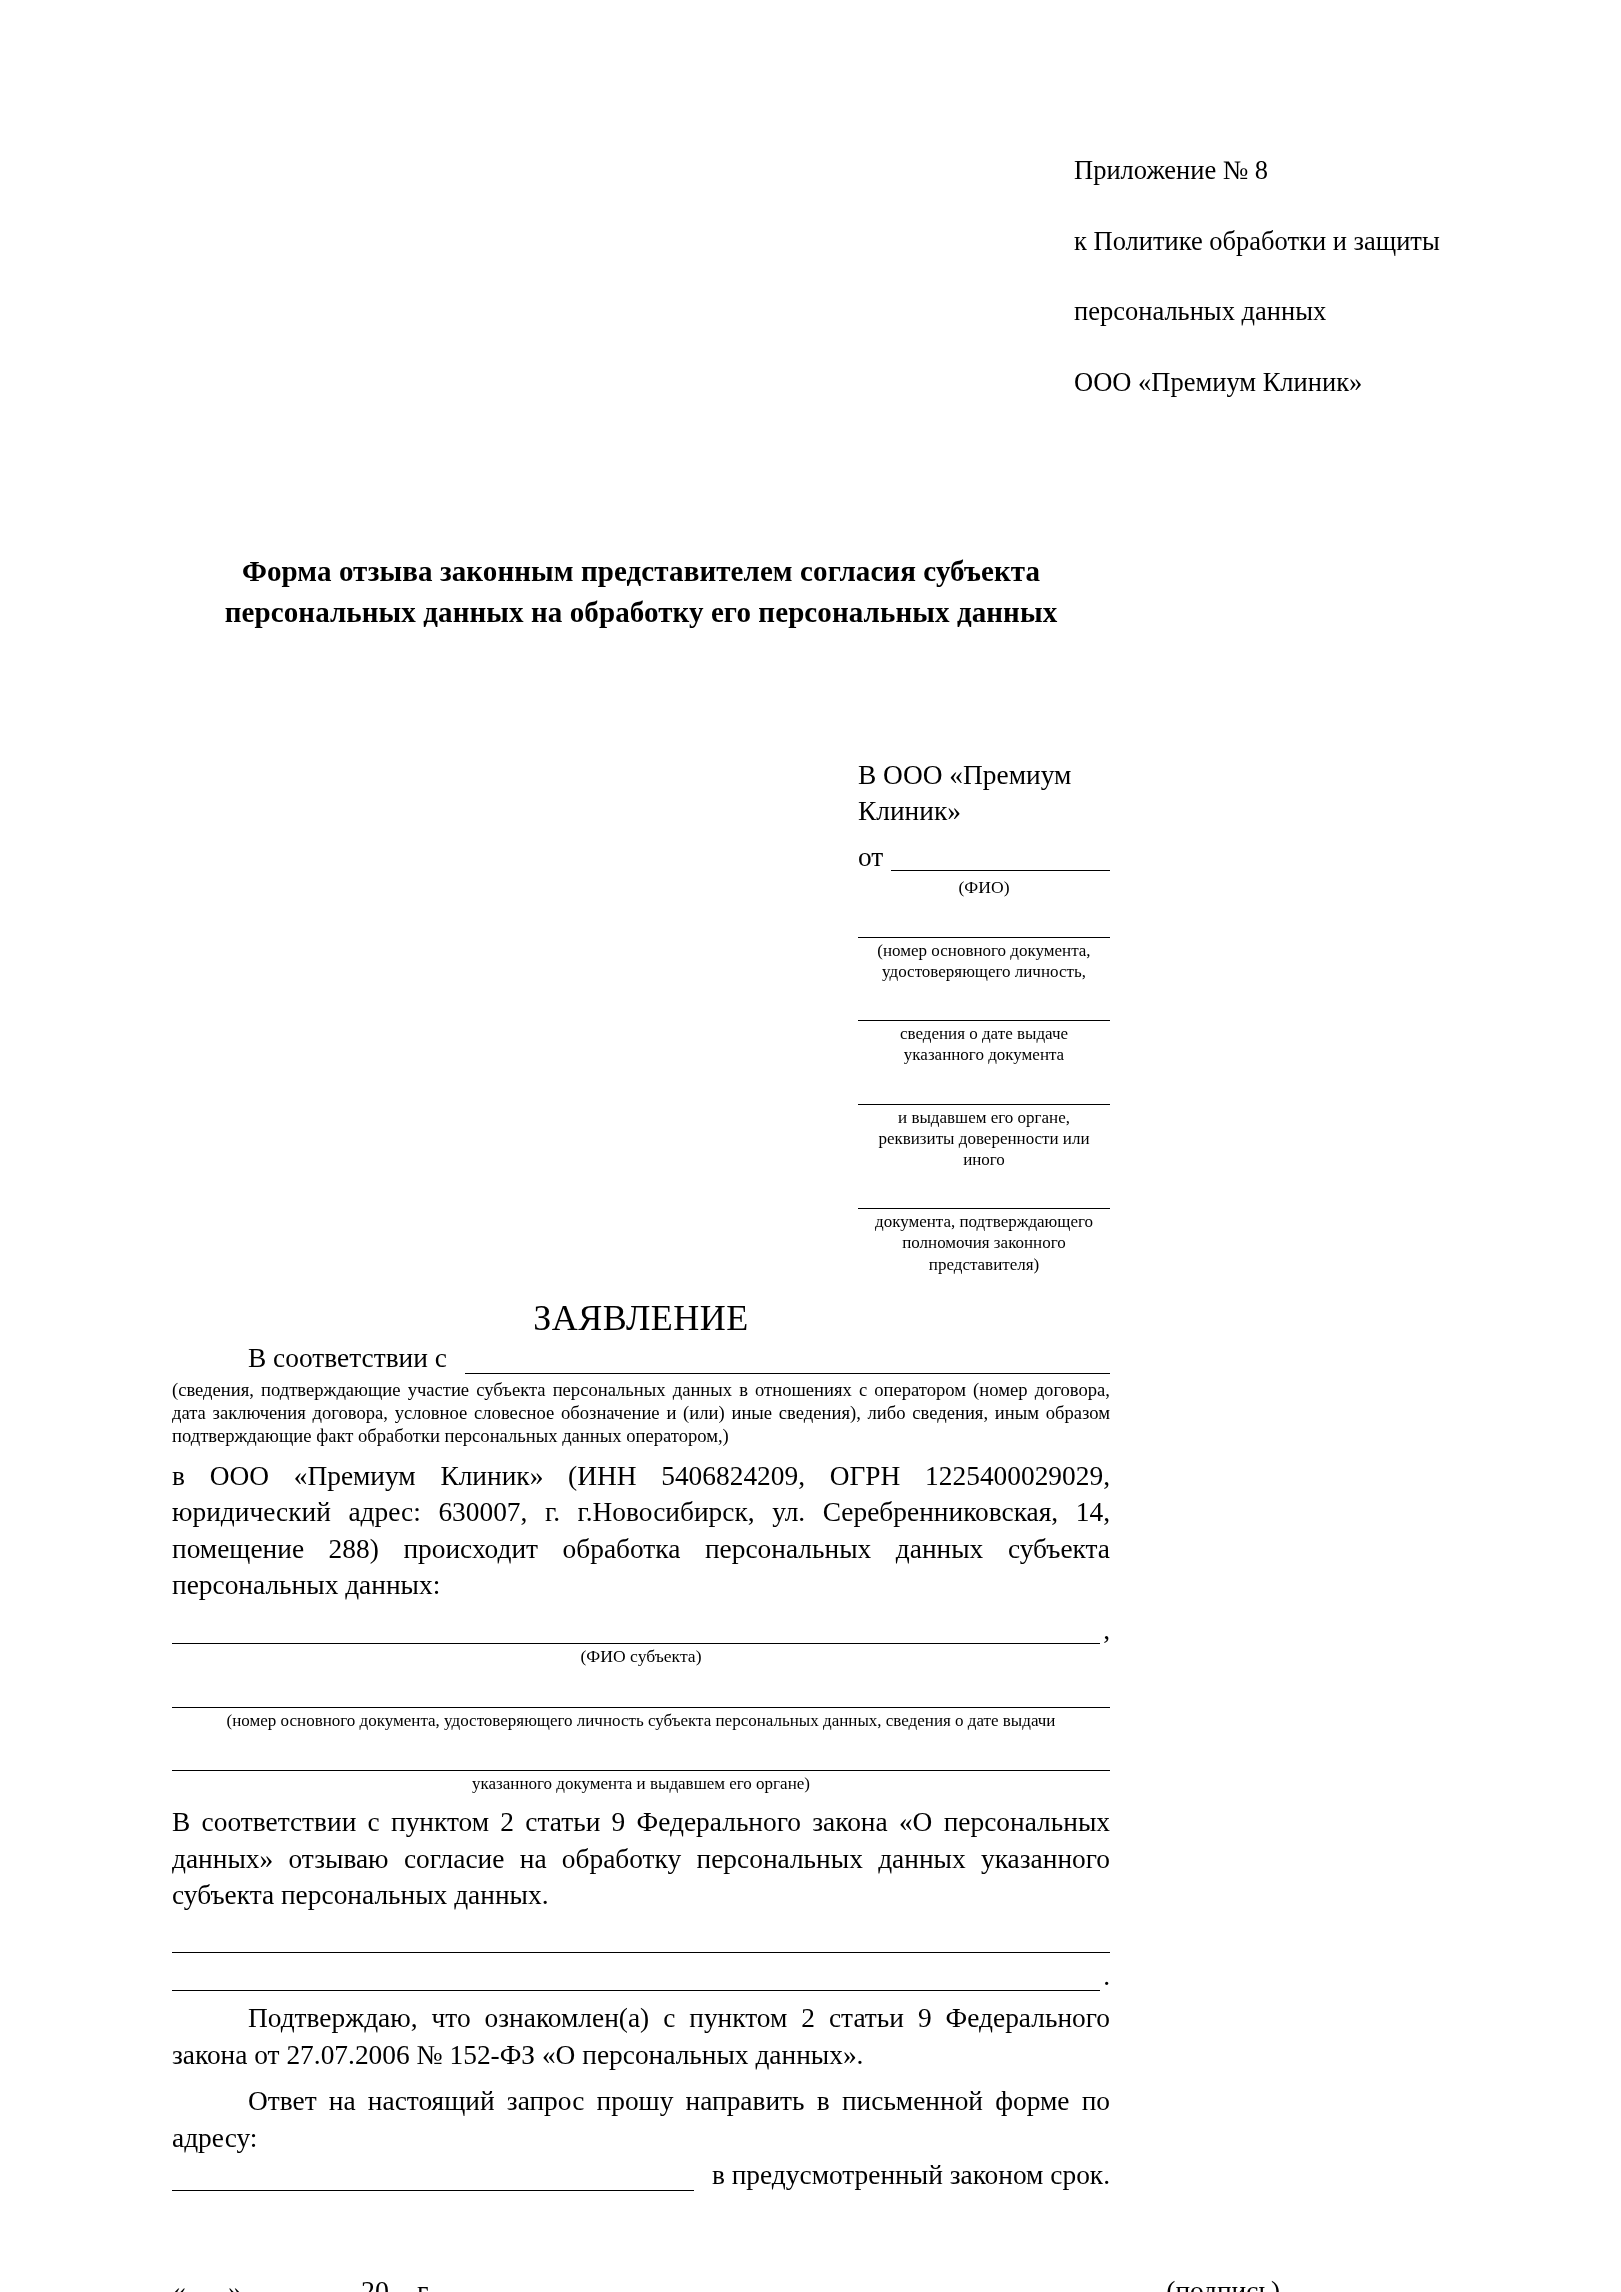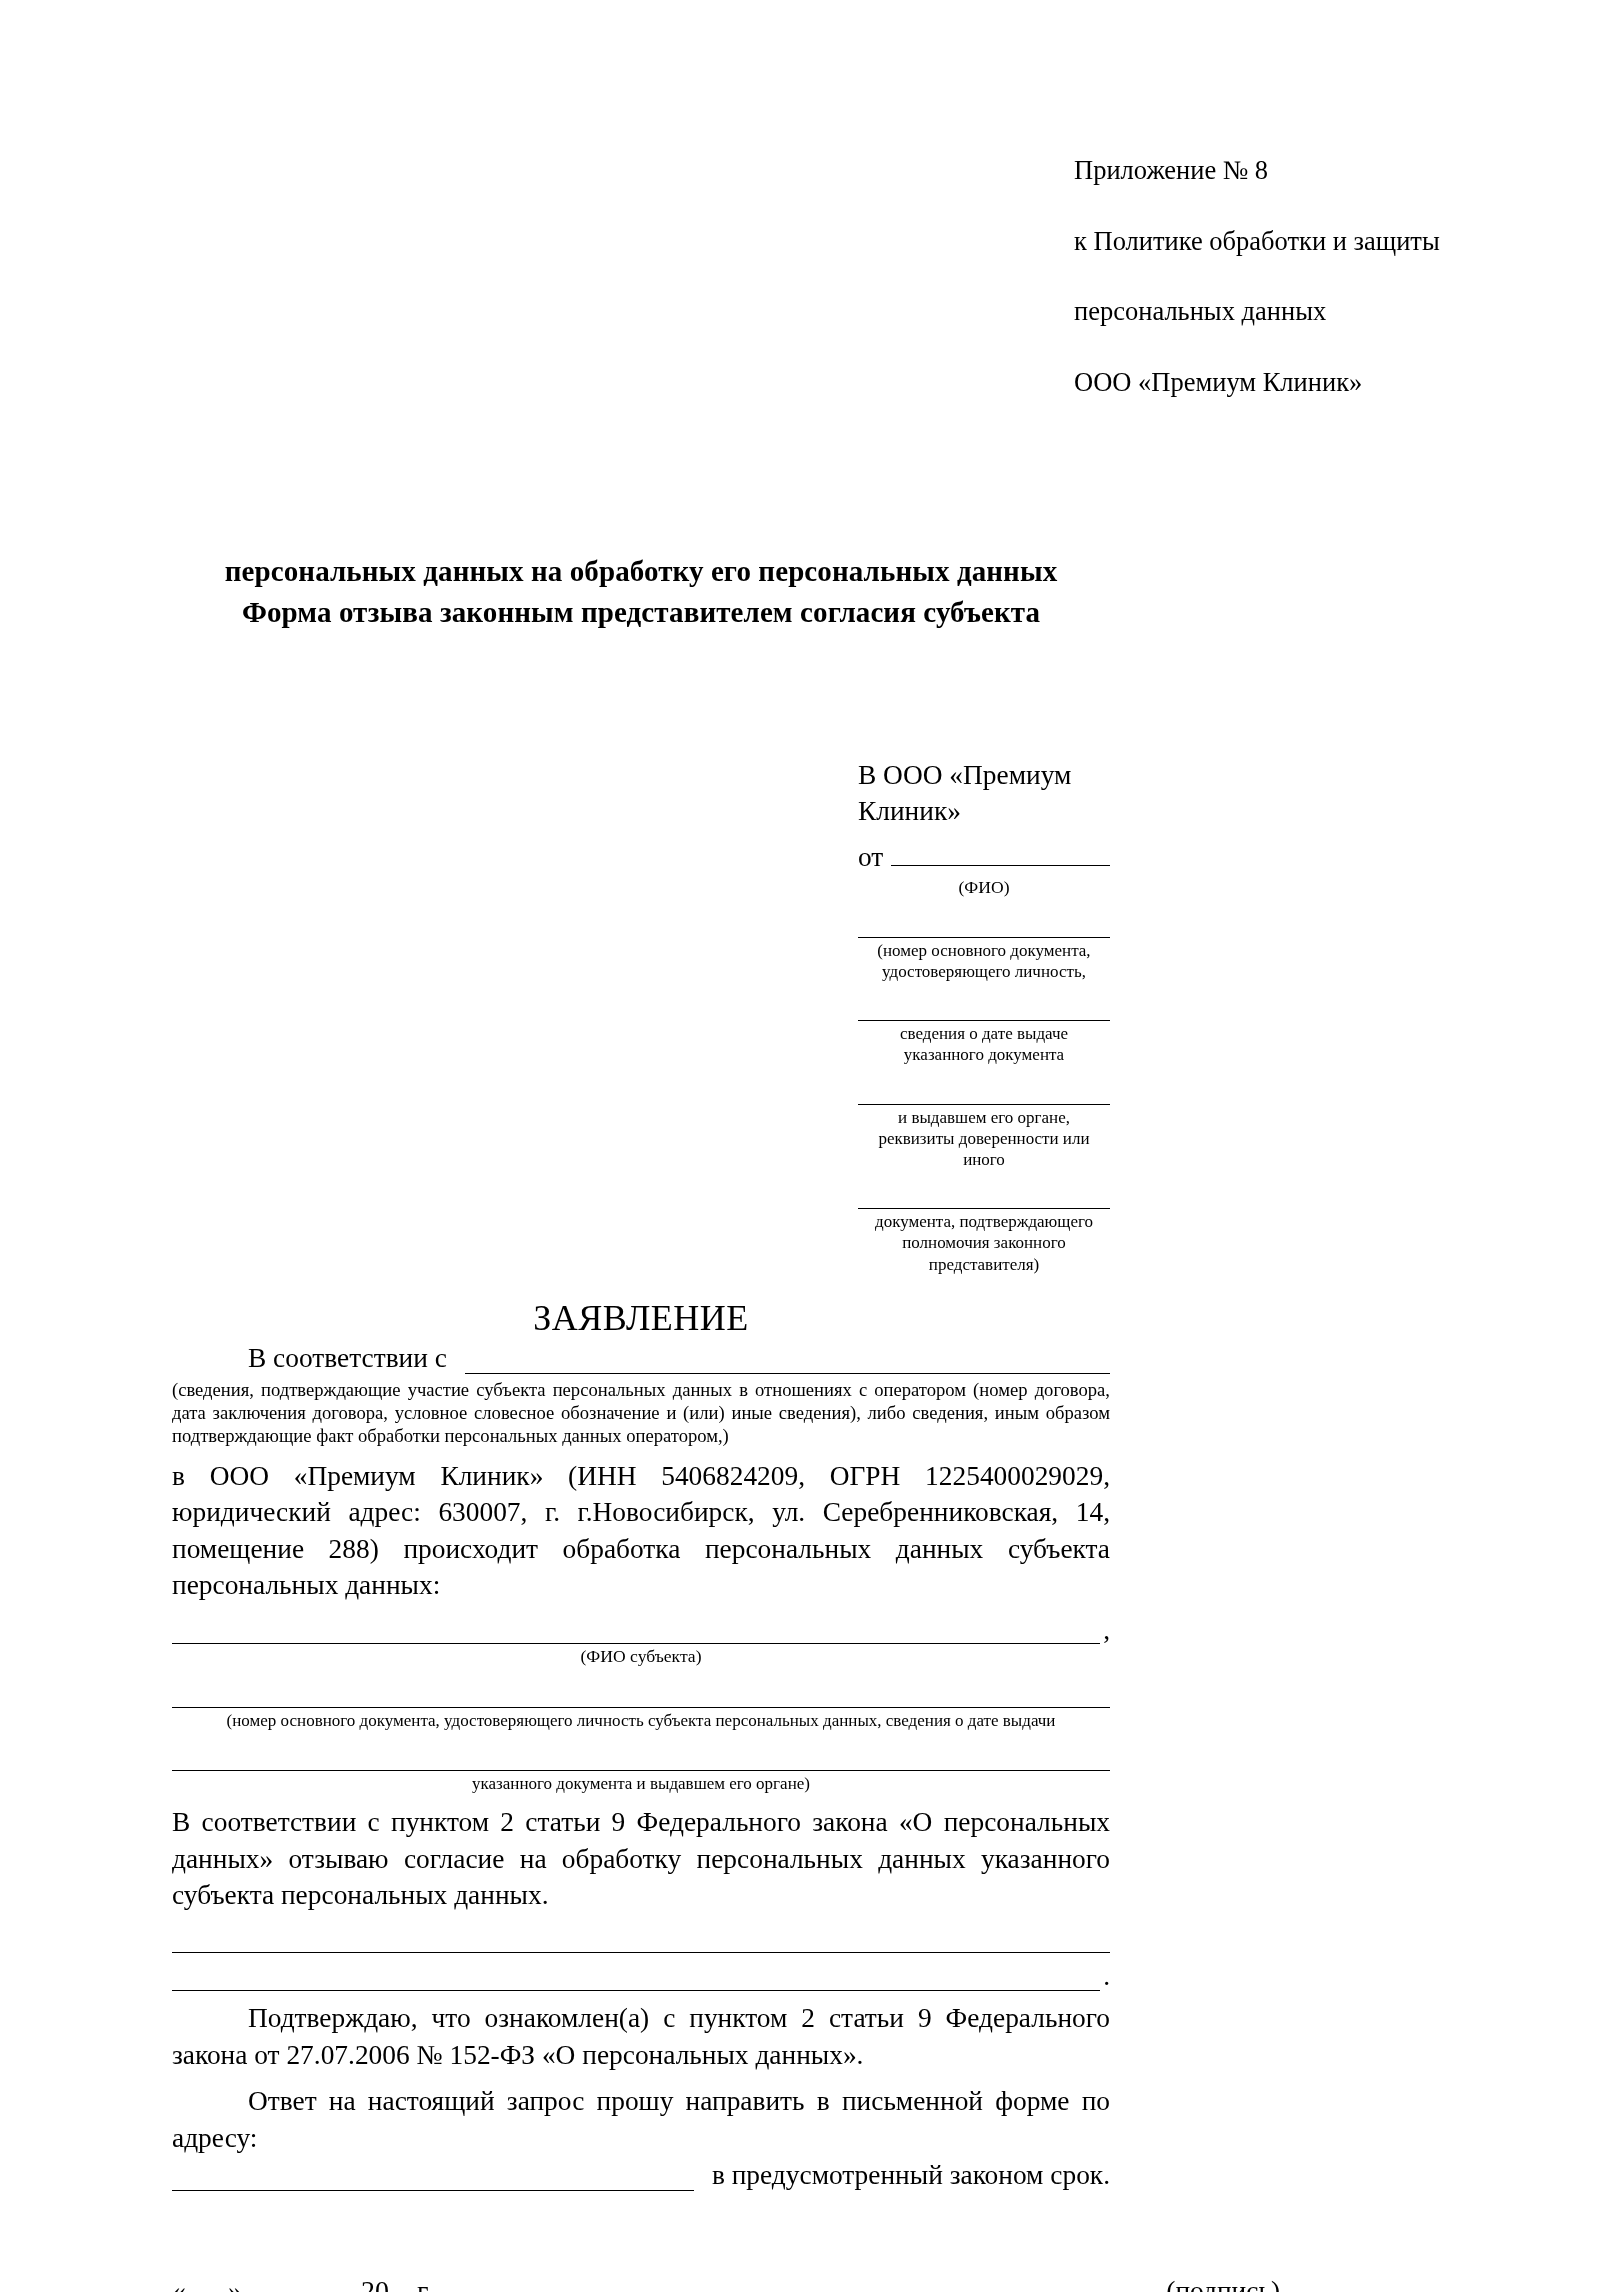--- a/index.html
+++ b/index.html
@@ -46,21 +46,21 @@
     margin-top: 125px;
     margin-left: 686px;
     font-size: 27.4px;
     line-height: 1.3;
   }
   .addressee .to-line {
     margin-bottom: 9.8px;
   }
   .from-row {
     display: flex;
-    align-items: flex-start;
+    align-items: center;
     gap: 8px;
   }
   .from-label { font-size: 27.4px; }
   .rule {
     flex: 1 1 auto;
     border-bottom: 1.6px solid #000;
     height: 25.5px;
   }
   .caption {
     font-size: 17.6px;
@@ -155,22 +155,22 @@
 <div class="page">
 
   <div class="header-block">
     <div>Приложение № 8</div>
     <div>к Политике обработки и защиты</div>
     <div>персональных данных</div>
     <div>ООО «Премиум Клиник»</div>
   </div>
 
   <div class="doc-title">
+    <div>Форма отзыва законным представителем согласия субъекта</div>
     <div>персональных данных на обработку его персональных данных</div>
-    <div>Форма отзыва законным представителем согласия субъекта</div>
   </div>
 
   <div class="addressee">
     <div class="to-line">В ООО «Премиум Клиник»</div>
 
     <div class="from-row">
       <span class="from-label">от</span>
       <span class="rule"></span>
     </div>
     <div class="caption">(ФИО)</div>

